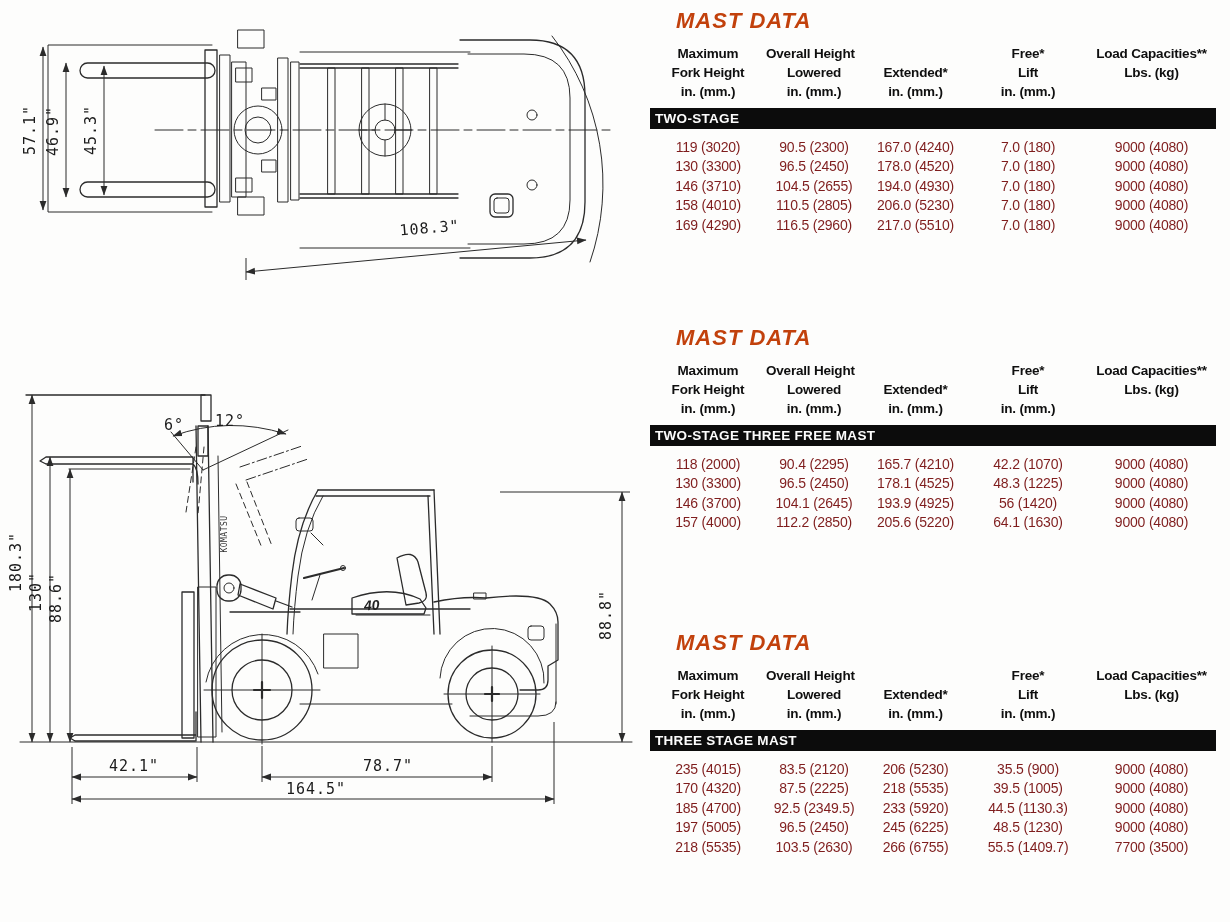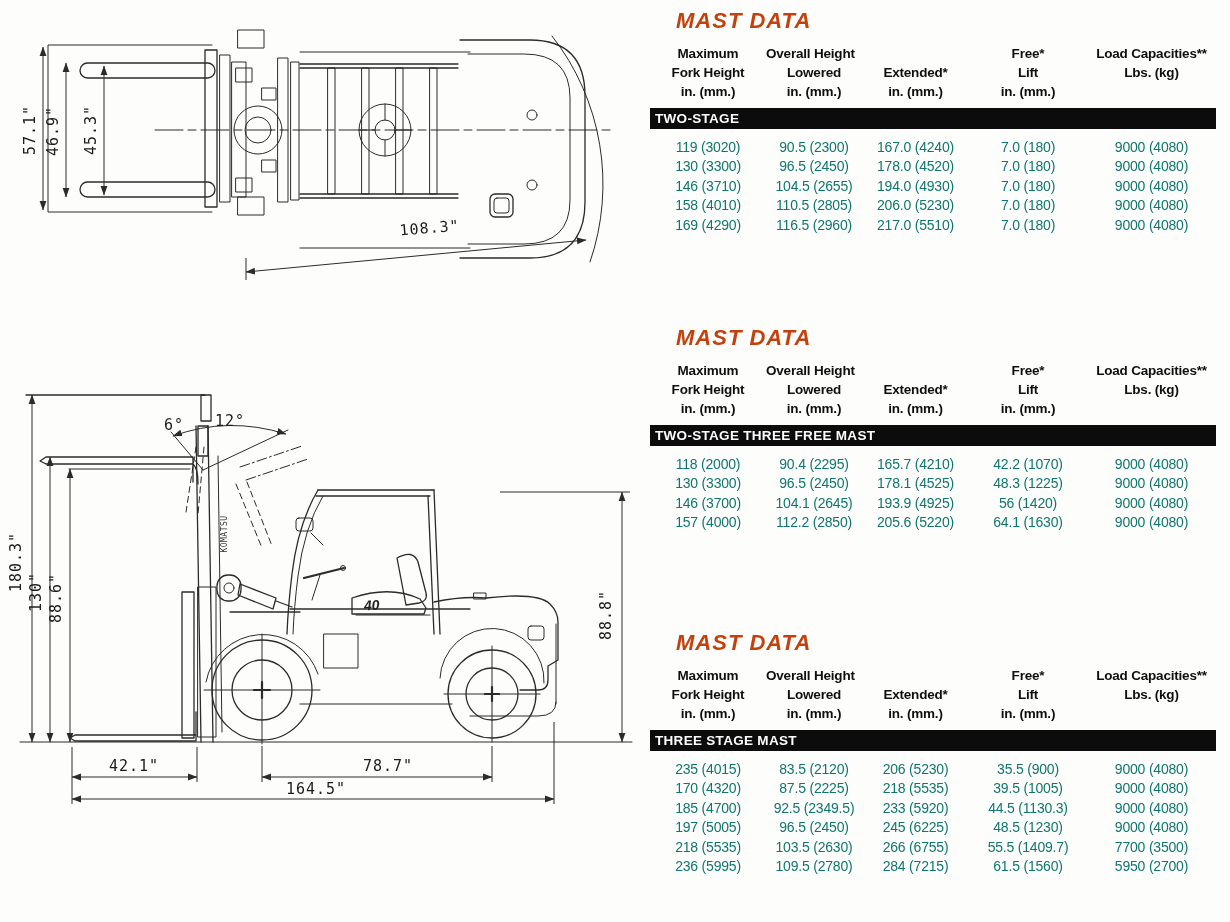--- a/index.html
+++ b/index.html
@@ -51,21 +51,21 @@
   .mt-bar{
     margin-top:7px;height:21px;background:#0c0c0c;color:#fcfcfc;
     font-weight:bold;font-size:13.5px;line-height:21px;
     padding-left:5px;letter-spacing:0.3px;
     box-sizing:border-box;
   }
   .mt-rows{margin-top:9px;}
   .trow{
     display:grid;
     grid-template-columns:116px 96px 107px 118px 129px;
-    font-size:14px;line-height:19.4px;color:#0f766e;
+    font-size:14px;line-height:19.4px;color:#7f1d1d;
     letter-spacing:-0.2px;
   }
   .tcell{text-align:center;white-space:nowrap;}
 </style>
 </head>
 <body>
 
 <div class="diagram" style="top:0;">
 <svg width="645" height="300" viewBox="0 0 645 300">
   <defs>
@@ -451,21 +451,14 @@
         <div class="tcell">48.5 (1230)</div>
         <div class="tcell">9000 (4080)</div>
       </div>
       <div class="trow">
         <div class="tcell">218 (5535)</div>
         <div class="tcell">103.5 (2630)</div>
         <div class="tcell">266 (6755)</div>
         <div class="tcell">55.5 (1409.7)</div>
         <div class="tcell">7700 (3500)</div>
       </div>
-      <div class="trow">
-        <div class="tcell">236 (5995)</div>
-        <div class="tcell">109.5 (2780)</div>
-        <div class="tcell">284 (7215)</div>
-        <div class="tcell">61.5 (1560)</div>
-        <div class="tcell">5950 (2700)</div>
-      </div>
     </div>
 </section>
 
 </body></html>

